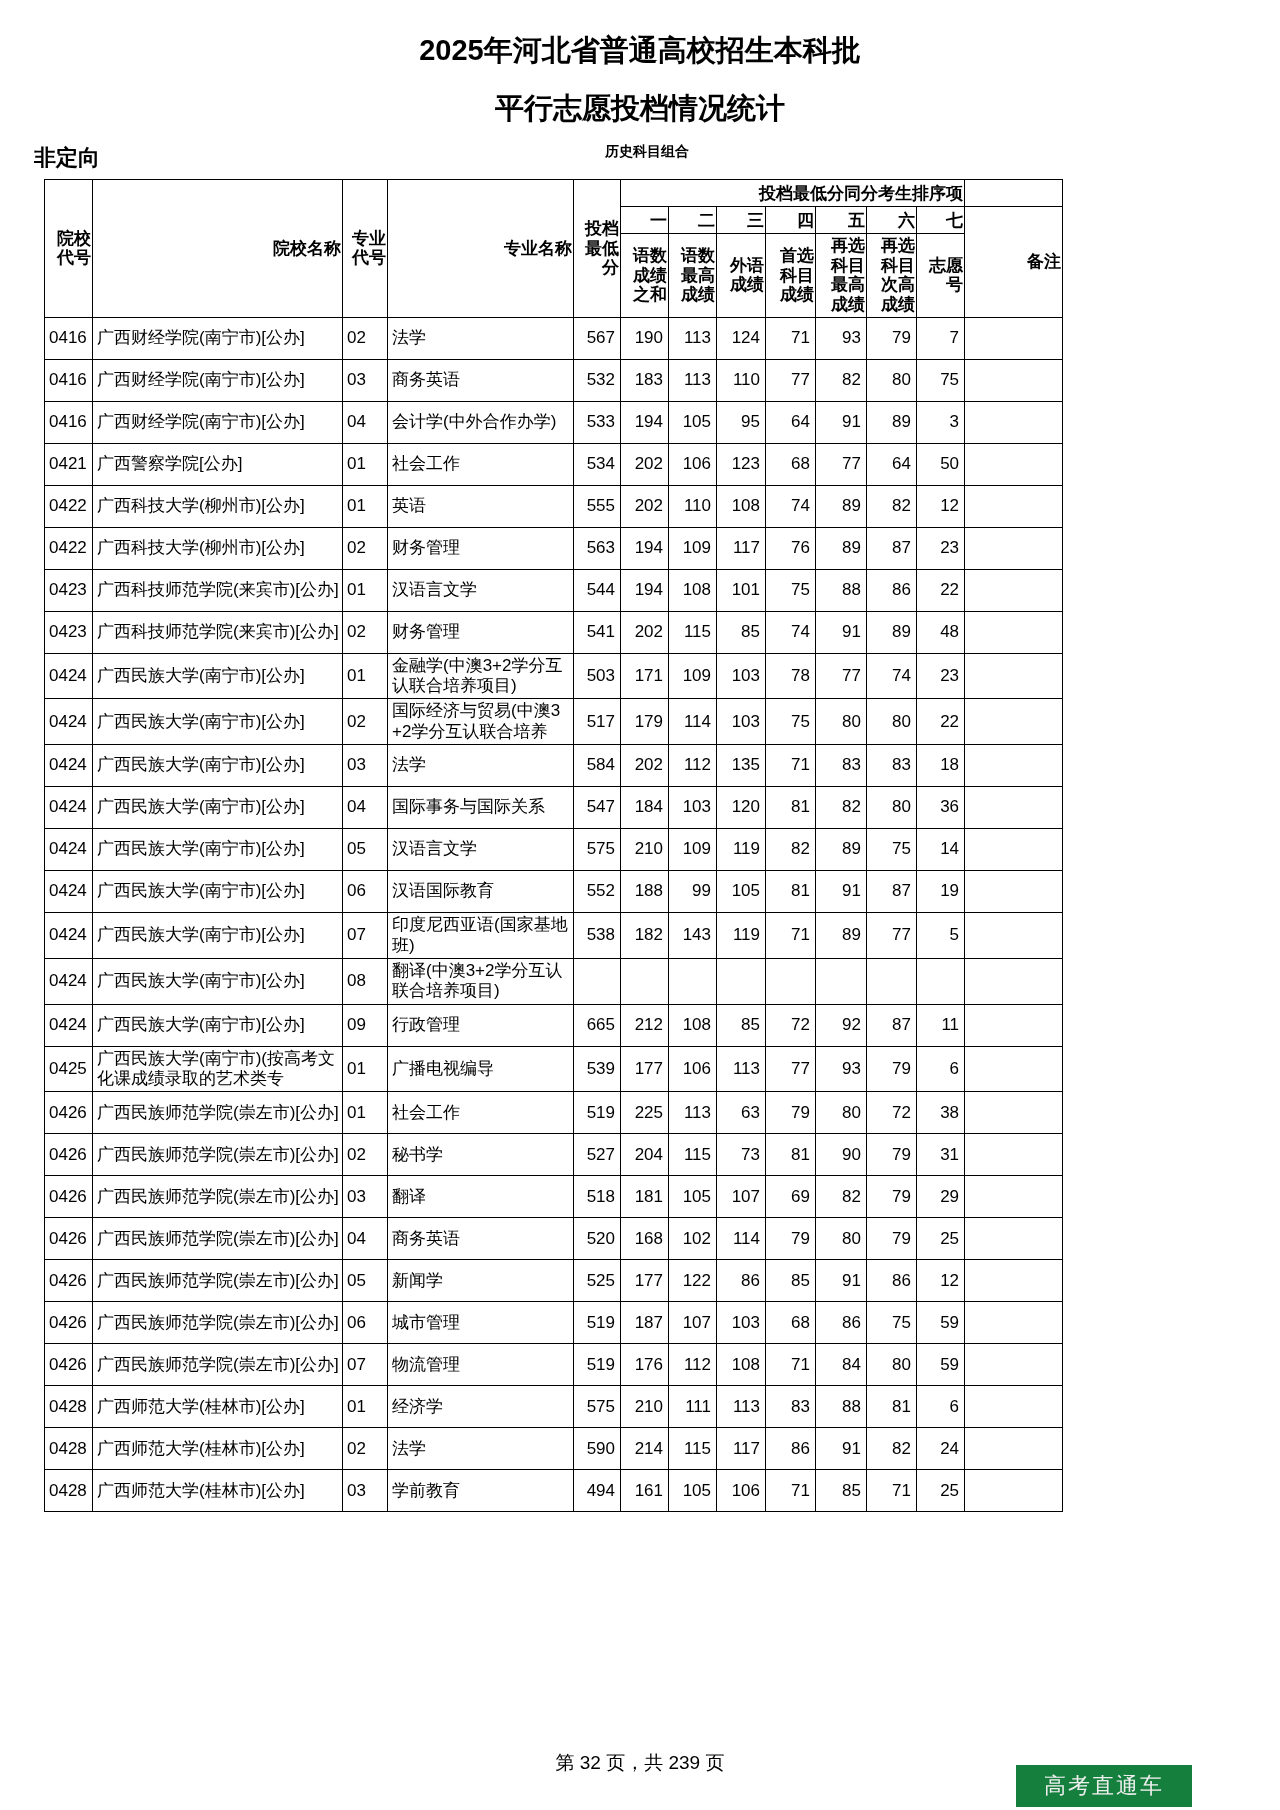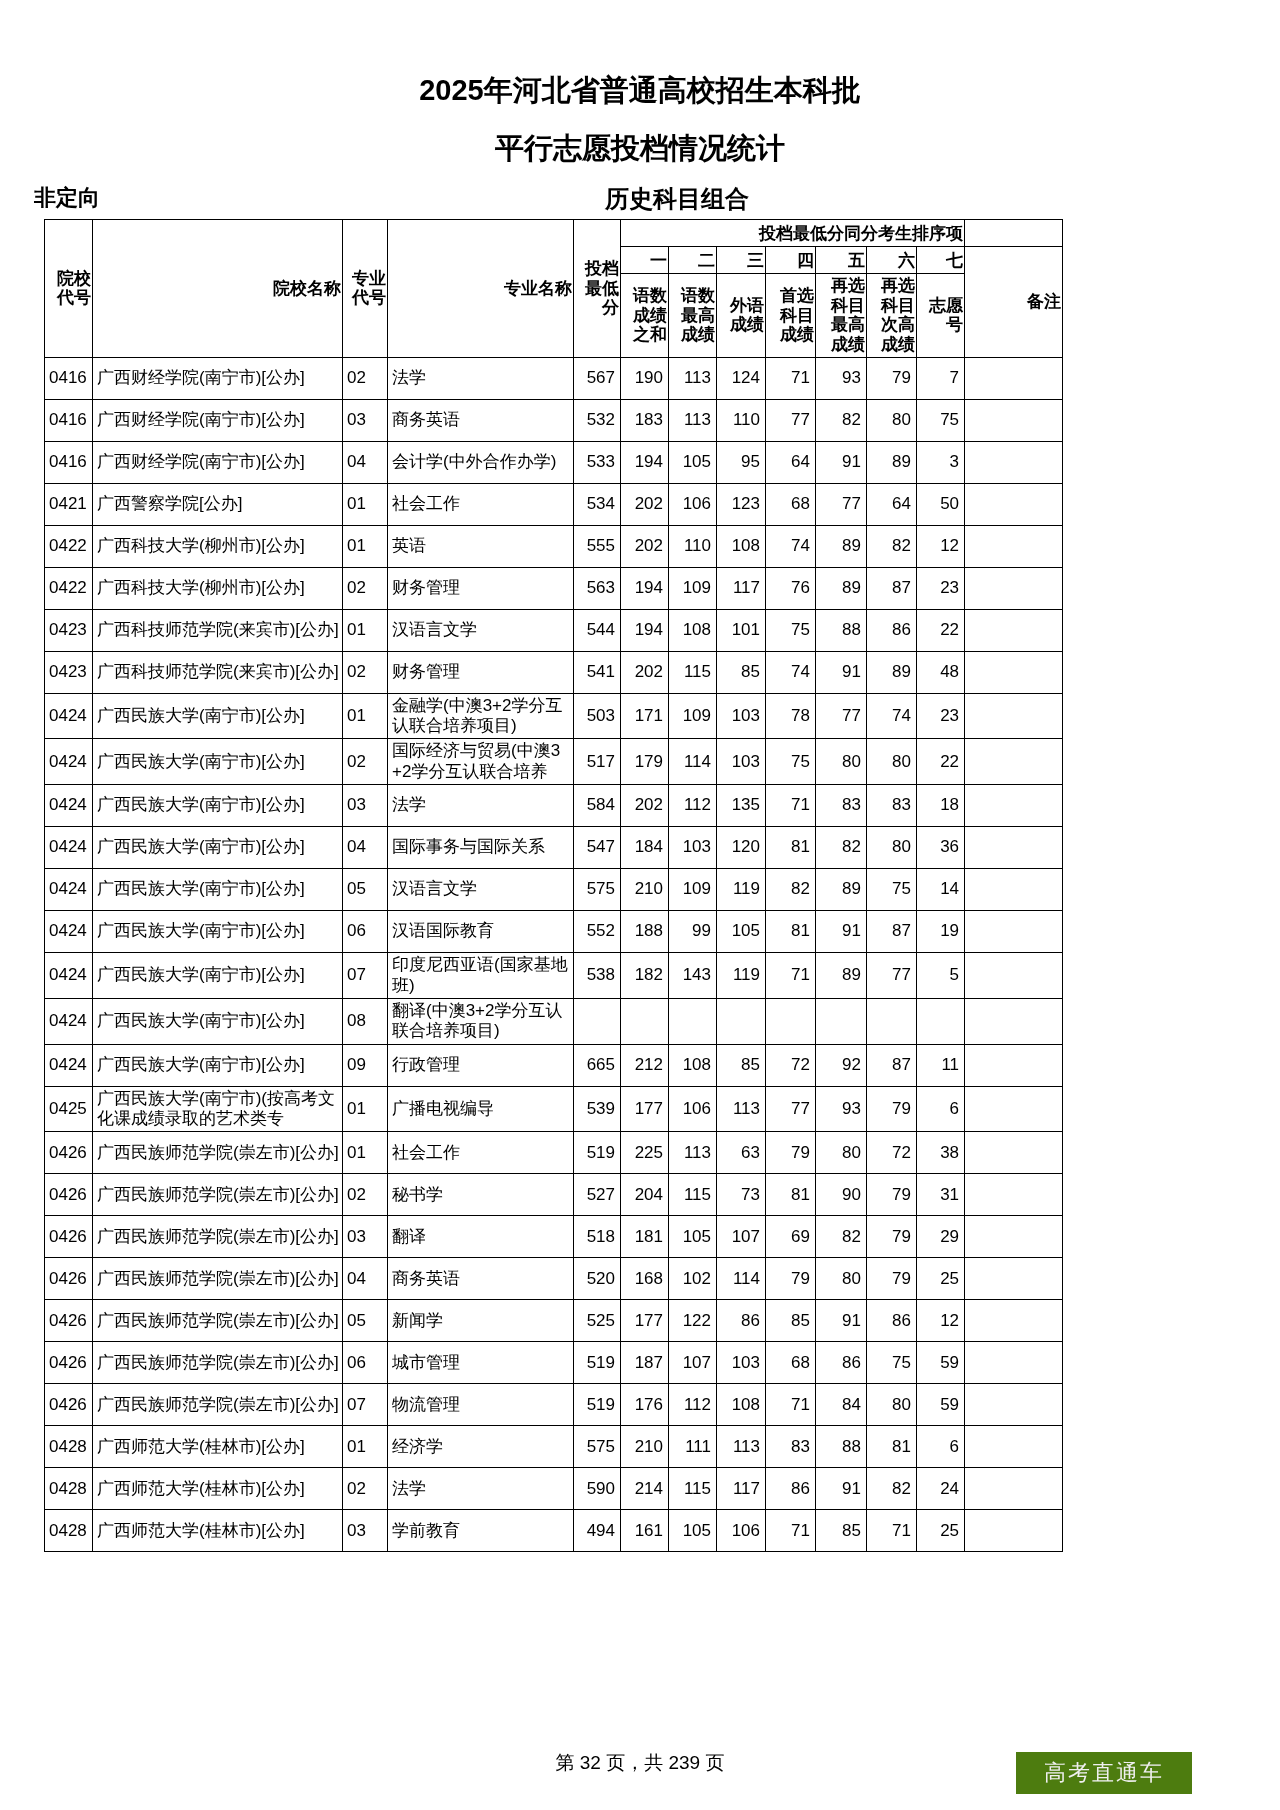--- a/index.html
+++ b/index.html
@@ -5,25 +5,25 @@
   html,body{margin:0;padding:0;background:#ffffff;}
   .page{
     position:relative;
     width:1280px;
     height:1810px;
     background:#ffffff;
     color:#000;
     font-family:"Liberation Sans","DejaVu Sans",sans-serif;
     overflow:hidden;
   }
-  .title{text-align:center;font-weight:bold;padding-top:72px;font-size:29px;line-height:1.3;}
+  .title{text-align:center;font-weight:bold;padding-top:32px;font-size:29px;line-height:1.3;}
   .title .t2{margin-top:20px;}
   .section-row{position:relative;margin:14px 0 6px 32px;width:1018px;height:32px;}
   .sec-left{position:absolute;left:2px;top:2px;font-size:22px;font-weight:bold;}
-  .sec-right{position:absolute;left:573px;top:2px;font-size:24px;font-weight:bold;}
+  .sec-right{position:absolute;left:573px;top:2px;font-size:14px;font-weight:bold;}
   table{
     border-collapse:collapse;
     margin-left:44px;
     width:1018px;
     table-layout:fixed;
     font-size:17px;
   }
   th,td{
     border:1px solid #000;
     vertical-align:middle;
@@ -33,22 +33,22 @@
   th{font-weight:bold;text-align:right;line-height:1.15;padding:2px 1px;}
   .h-row1 th{height:22px;}
   .h-row2 th{height:22px;}
   .h-row3 th{height:76px;}
   tbody tr{height:42px;}
   tbody td{line-height:1.2;padding:2px 3px;}
   .td-left{text-align:left;padding-left:4px;}
   .td-num{text-align:right;padding-right:5px;}
   .footer{position:absolute;top:1750px;left:0;width:100%;text-align:center;font-size:19px;}
   .watermark{
-    position:absolute;right:88px;bottom:16px;
-    background:#4d7c0f;color:#efefef;
+    position:absolute;right:88px;bottom:3px;
+    background:#15803d;color:#efefef;
     font-size:22px;padding:6px 28px;letter-spacing:2px;
   }
 </style>
 </head>
 <body>
 
 <div class="page">
 
   <div class="title">
     <div class="t1">2025年河北省普通高校招生本科批</div>

